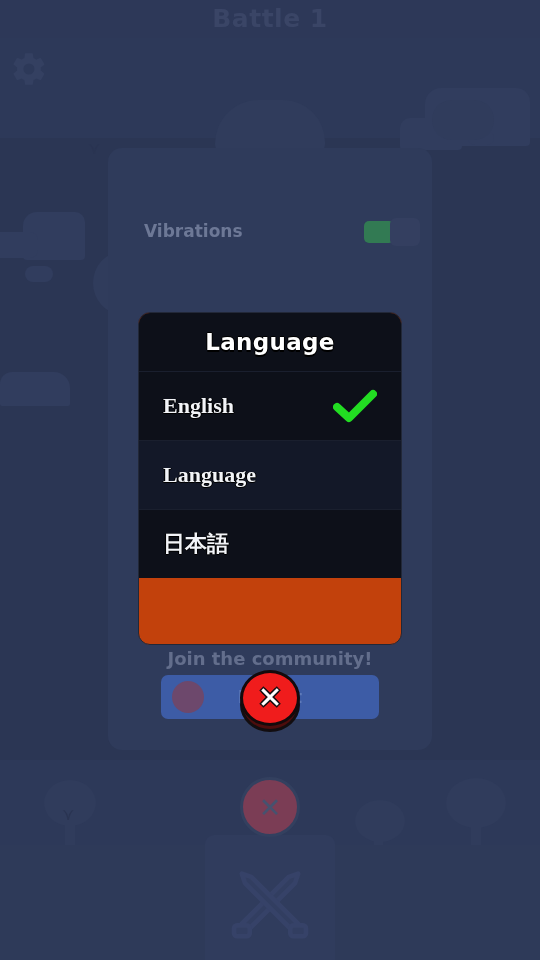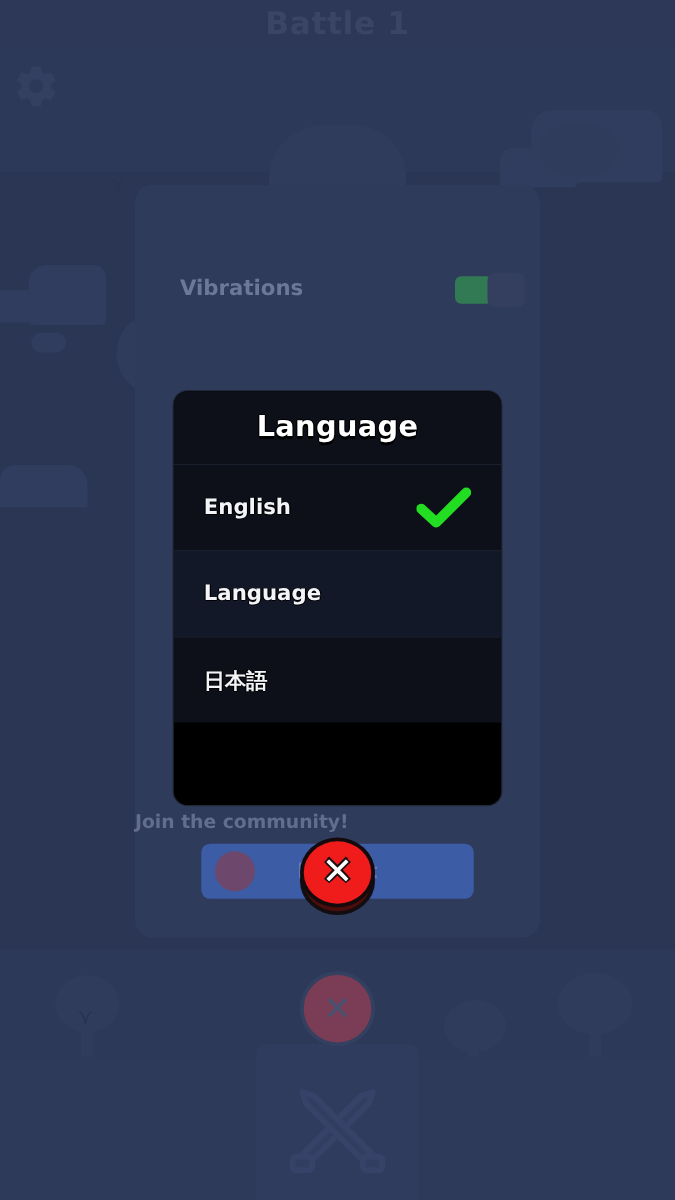--- a/index.html
+++ b/index.html
@@ -96,59 +96,60 @@
   .toggle .fill-on {
     position:absolute; left:0; top:3px; width:30px; height:22px;
     background:#327a53; border-radius:5px;
   }
   .toggle .knob {
     position:absolute; right:0; top:0; width:30px; height:28px;
     background:#343f60; border-radius:6px;
   }
 
   #community-label {
-    position:absolute; left:0; top:500px; width:324px; text-align:left;
-    font-size:15px; font-weight:bold; color:#636e8c;
+    position:absolute; left:0; top:500px; width:324px; text-align:center;
+    font-size:18px; font-weight:bold; color:#636e8c;
   }
   #reddit-button {
     position:absolute; left:53px; top:527px; width:218px; height:44px;
     background:#3d5ca6; border-radius:7px;
   }
   #reddit-glyph {
     position:absolute; left:11px; top:6px; width:32px; height:32px;
     border-radius:50%; background:#7d4158; opacity:.75;
   }
   #reddit-label {
     position:absolute; left:0; top:12px; width:218px; text-align:center;
     font-size:17px; font-weight:bold; color:#5e7ab9; letter-spacing:.3px;
   }
 
   
   #language-dialog {
     position:absolute; left:138px; top:312px; width:264px; height:333px;
-    background:#000000; border-radius:12px;
+    background:#c2410c; border-radius:12px;
     border:1px solid #222838;
     overflow:hidden;
   }
   #language-title {
     height:58px; line-height:58px; text-align:center;
     font-size:23px; font-weight:bold; color:#ffffff;
     letter-spacing:.3px;
     text-shadow:0 2px 0 #000, 0 -1px 0 #000, 1px 0 0 #000, -1px 0 0 #000;
     background:#0d1019;
   }
   .lang-row {
     position:relative; height:69px; display:flex; align-items:center;
     padding-left:24px; border-top:1px solid #1a1f2e;
   }
   .lang-row.alt { background:#131828; }
   .lang-row.base { background:#0d1019; }
   .lang-name {
-    font-size:17px; font-weight:bold; color:#f2f4f8;
+    font-size:22px; font-weight:bold; color:#f2f4f8;
     text-shadow:0 1px 0 #000, 1px 0 0 #000, -1px 0 0 #000;
+    font-family:Liberation Serif, serif;
   }
   .lang-check {
     position:absolute; right:24px; top:50%; transform:translateY(-50%);
     width:44px; height:34px;
   }
 
   
   #dialog-close-button {
     position:absolute; left:240px; top:670px; width:60px; height:62px;
   }

